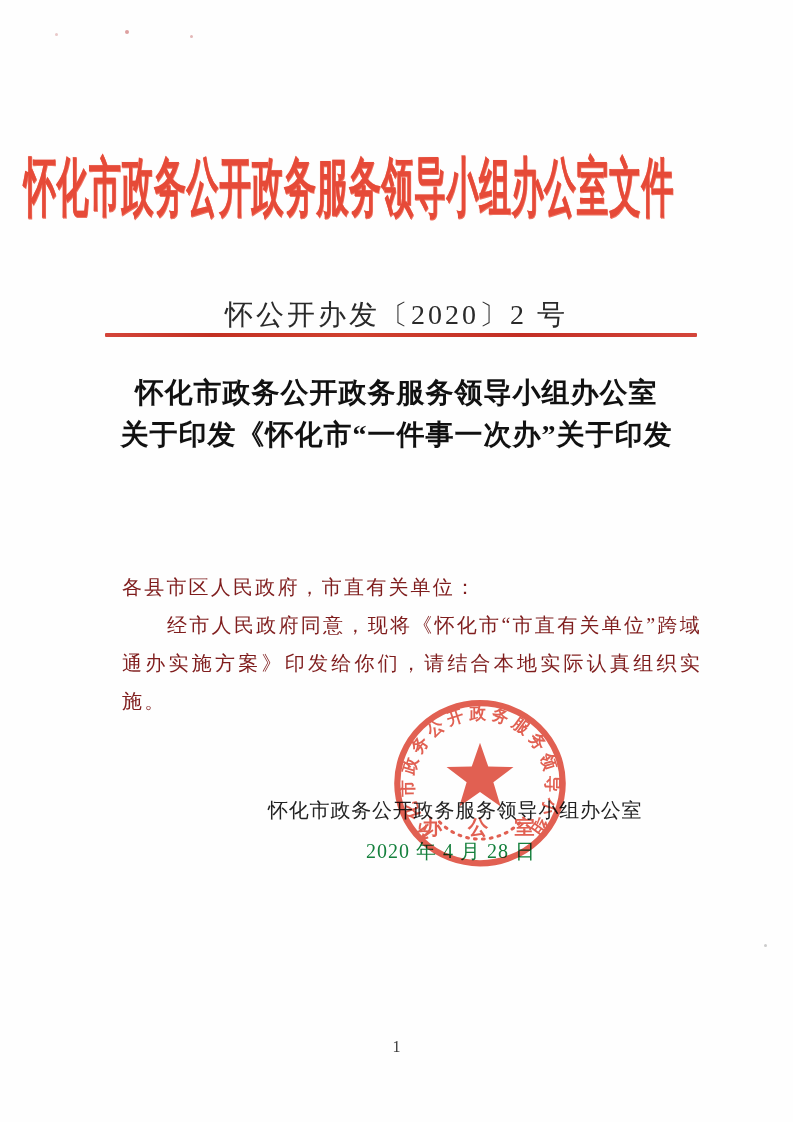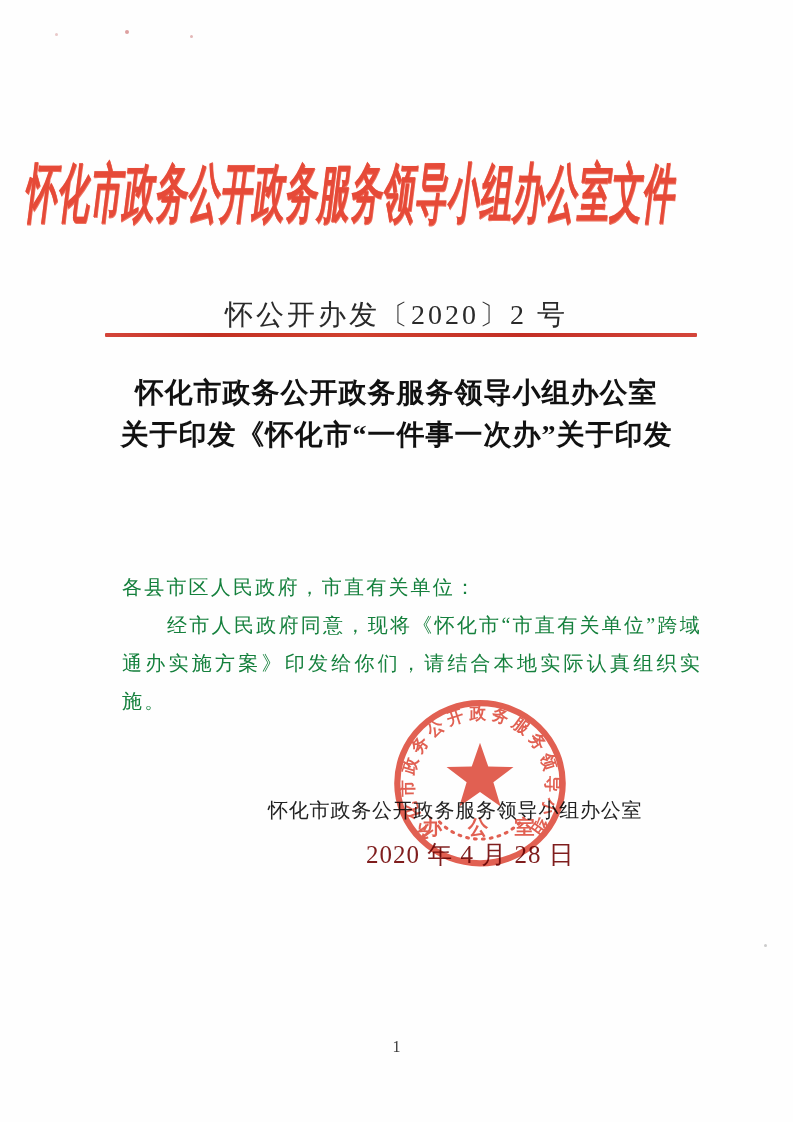--- a/index.html
+++ b/index.html
@@ -10,23 +10,22 @@
     position: relative; overflow: hidden;
     color: #1f1f1f;
   }
   .page {
     position: absolute; inset: 0;
     background: #fefefe;
   }
   
   .header-title {
     position: absolute; top: 150px; left: 0; width: 698px; height: 74px;
-    display: flex; justify-content: center;
+    display: flex; align-items: center; justify-content: center;
     white-space: nowrap;
-    font-style: italic;
   }
   .header-title .stretch {
     font-size: 64px; font-weight: bold;
     color: #e64a38;
     text-shadow: 0 0 1px #f08d7d, 1px 1px 0 #ef7261;
     transform: scaleX(0.50); transform-origin: 50% 50%;
     letter-spacing: 1px;
   }
   
   .doc-number {
@@ -45,33 +44,33 @@
     position: absolute; top: 372px; left: 0; width: 793px;
     text-align: center;
     font-size: 28px; font-weight: bold; line-height: 42px;
     letter-spacing: 1px; color: #111;
     white-space: nowrap;
   }
   
   .body-block {
     position: absolute; top: 568px; left: 122px; width: 580px;
     font-size: 20px; letter-spacing: 2.2px; line-height: 38px;
-    color: #15803d;
+    color: #7f1d1d;
   }
   .salutation { margin-bottom: 0; }
   .paragraph { text-indent: 45px; text-align: justify; }
   
   .signature-org {
     position: absolute; top: 797px; left: 268px;
     font-size: 20px; letter-spacing: 0.8px; color: #222;
     white-space: nowrap;
   }
   .signature-date {
     position: absolute; top: 838px; left: 366px;
-    font-size: 25px; letter-spacing: 1px; color: #7f1d1d;
+    font-size: 20px; letter-spacing: 1px; color: #15803d;
     white-space: nowrap;
   }
   
   .seal {
     position: absolute; top: 697px; left: 387px; width: 186px; height: 176px;
     mix-blend-mode: multiply; opacity: 0.85;
     pointer-events: none;
   }
   .seal svg { width: 100%; height: 100%; }
   

